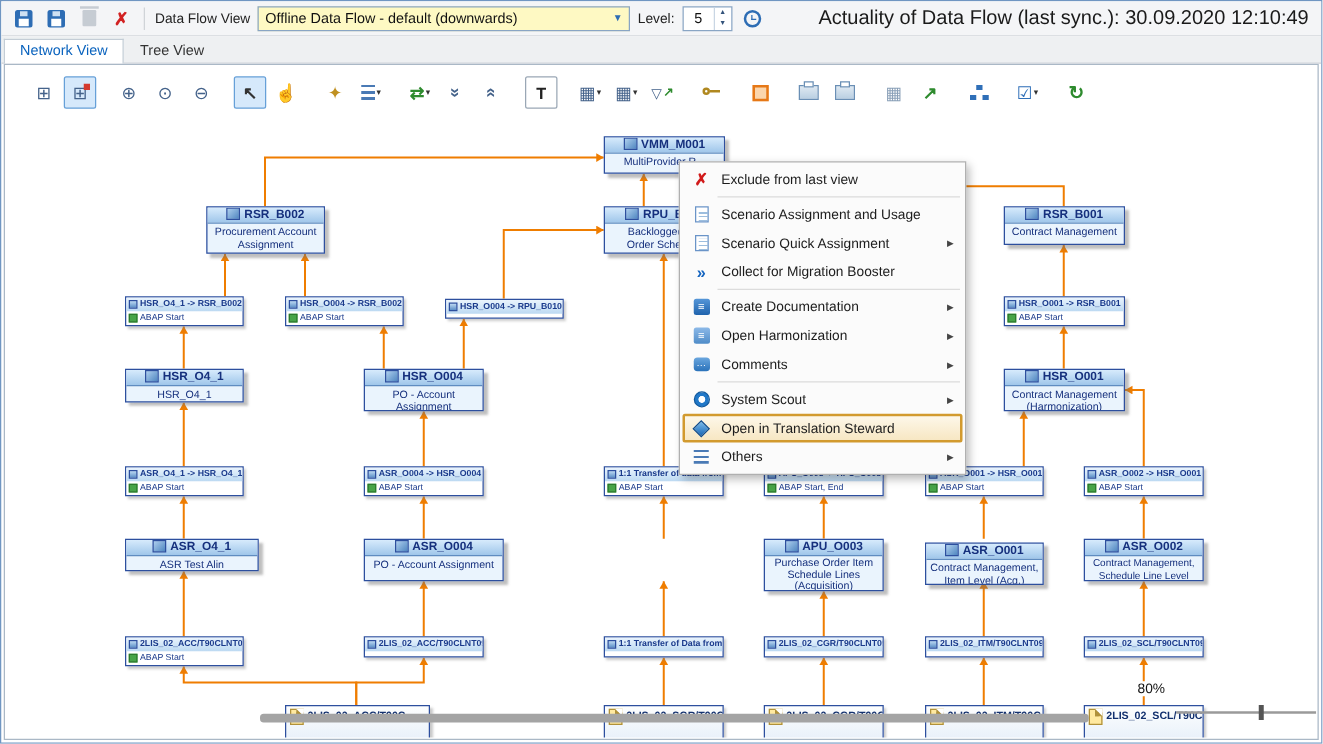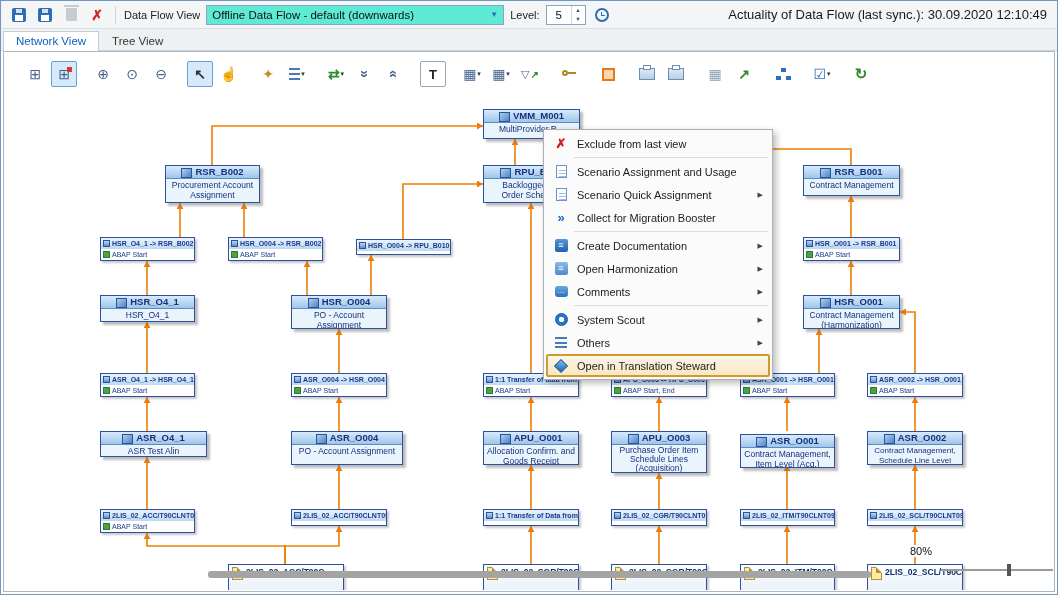--- a/index.html
+++ b/index.html
@@ -9,30 +9,30 @@
   .topbar{position:absolute;left:0;top:0;right:0;height:28px;background:#f4f5f7;border-bottom:1px solid #dcdfe3;display:flex;align-items:center;gap:6px;padding:0 8px;box-sizing:border-box;}
   .tbi{width:20px;height:20px;display:flex;align-items:center;justify-content:center;}
   .ic-save{width:14px;height:14px;background:#2e6db4;border-radius:2px;position:relative;}
   .ic-save:before{content:"";position:absolute;left:3px;bottom:1px;right:3px;height:6px;background:#fff;}
   .ic-save:after{content:"";position:absolute;left:4px;top:1px;right:4px;height:4px;background:#cfe0f2;}
   .ic-trash{width:11px;height:13px;background:#c6ccd3;border-radius:1px;position:relative;}
   .ic-trash:before{content:"";position:absolute;left:-2px;top:-3px;right:-2px;height:2px;background:#c6ccd3;}
   .redx{color:#d22222;font-weight:bold;font-size:14px;line-height:14px;}
   .vsep{width:1px;height:18px;background:#d0d4d8;margin:0 2px;}
   .lbl{font-size:11px;color:#222;}
-  .combo{width:298px;height:20px;border:1px solid #89a5c4;background:#5eead4;display:flex;align-items:center;padding:0 5px;box-sizing:border-box;font-size:11.5px;color:#111;}
+  .combo{width:298px;height:20px;border:1px solid #89a5c4;background:#fef9c3;display:flex;align-items:center;padding:0 5px;box-sizing:border-box;font-size:11.5px;color:#111;}
   .combo .carr{margin-left:auto;color:#2e6db4;font-size:8px;}
   .spin{width:40px;height:20px;border:1px solid #89a5c4;background:#fff;display:flex;box-sizing:border-box;}
   .spin .val{flex:1;text-align:center;font-size:11.5px;line-height:18px;color:#111;}
   .spin .arrows{width:13px;border-left:1px solid #c9d6e4;display:flex;flex-direction:column;}
   .spin .arrows span{flex:1;font-size:5.5px;line-height:8px;text-align:center;color:#33527a;}
   .ic-clock{width:14px;height:14px;border:2px solid #2e6db4;border-radius:50%;position:relative;box-sizing:border-box;}
   .ic-clock:before{content:"";position:absolute;left:4px;top:2px;width:1.5px;height:4px;background:#2e6db4;}
   .ic-clock:after{content:"";position:absolute;left:4px;top:5px;width:4px;height:1.5px;background:#2e6db4;}
-  .actuality{margin-left:auto;font-size:13px;color:#1a1a1a;padding-right:2px;}
+  .actuality{margin-left:auto;font-size:16px;color:#1a1a1a;padding-right:2px;}
 
   
   .tabbar{position:absolute;left:0;top:28px;right:0;height:22px;background:#eef0f2;display:flex;align-items:flex-end;padding-left:2px;box-sizing:border-box;border-bottom:1px solid #cfd4d9;}
   .tab{padding:3px 12px 3px 12px;font-size:11.5px;color:#333;border:1px solid transparent;border-bottom:none;margin-top:24px;}
   .tab.active{background:#fff;border-color:#c4cdd6;color:#0a63be;margin-bottom:-1px;padding-bottom:4px;}
 
   
   .panel{position:absolute;left:2px;right:2px;top:50px;bottom:2px;border:1px solid #aab8c6;background:#fff;}
   .toolbar{height:40px;display:flex;align-items:center;gap:3px;padding:4px 8px 0 18px;box-sizing:border-box;}
   .tbtn{min-width:24px;height:24px;display:flex;align-items:center;justify-content:center;border:1px solid transparent;border-radius:2px;gap:1px;color:#44628a;font-size:14px;}
@@ -54,21 +54,21 @@
   .ic-org{position:relative;width:15px;height:13px;}
   .ic-org:before{content:"";position:absolute;top:0;left:5px;width:5px;height:4px;background:#2f6fb8;box-shadow:-5px 8px 0 #2f6fb8,5px 8px 0 #2f6fb8;}
 
   
   .canvas{position:absolute;left:1px;right:1px;top:40px;bottom:1px;background:#fff;overflow:hidden;}
   svg.wires{position:absolute;left:0;top:0;z-index:1;}
   .w{stroke:#ef7d00;stroke-width:1.6;fill:none;}
 
   
   .node{position:absolute;z-index:5;border:1px solid #2d4f9e;background:#eaf4fd;box-shadow:3px 3px 2px rgba(110,110,110,.45);color:#16307d;text-align:center;box-sizing:border-box;overflow:hidden;}
-  .nh{font-weight:bold;font-size:9.5px;line-height:12px;background:linear-gradient(#d7ebfc,#9fc6ea);border-bottom:1px solid #5f8cc0;display:flex;align-items:flex-end;justify-content:center;gap:3px;padding:0 2px;white-space:nowrap;overflow:hidden;}
+  .nh{font-weight:bold;font-size:9.5px;line-height:12px;background:linear-gradient(#d7ebfc,#9fc6ea);border-bottom:1px solid #5f8cc0;display:flex;align-items:flex-start;justify-content:center;gap:3px;padding:0 2px;white-space:nowrap;overflow:hidden;}
   .nb{font-size:8.5px;line-height:10px;padding:1px 2px;}
   .ic-cube{width:9px;height:8px;background:linear-gradient(135deg,#aecfee,#4f86c0);border:1px solid #2d4f9e;flex:0 0 auto;}
   .tnode{position:absolute;z-index:5;border:1px solid #2d4f9e;background:#fff;box-shadow:2px 2px 2px rgba(120,120,120,.4);color:#1a3a8c;font-size:7px;box-sizing:border-box;overflow:hidden;}
   .th{display:flex;align-items:center;gap:2px;background:linear-gradient(#eaf4fd,#bcd9f2);padding:1px 2px;font-weight:bold;white-space:nowrap;overflow:hidden;height:11px;box-sizing:border-box;}
   .tb{display:flex;align-items:center;gap:2px;padding:1px 2px;white-space:nowrap;overflow:hidden;height:11px;box-sizing:border-box;}
   .ic-th{width:7px;height:7px;background:linear-gradient(#bcd9f2,#5b8fc7);border:1px solid #2d4f9e;flex:0 0 auto;box-sizing:border-box;}
   .ic-abap{width:7px;height:7px;background:#47a447;border:1px solid #2c7a2c;flex:0 0 auto;box-sizing:border-box;}
   .ds{position:absolute;z-index:5;border:1px solid #2d4f9e;background:linear-gradient(#fdfefe,#e4eef9);box-shadow:2px 2px 2px rgba(120,120,120,.4);display:flex;align-items:flex-start;gap:3px;padding:2px 3px;font-size:8.5px;font-weight:bold;color:#12306e;box-sizing:border-box;white-space:nowrap;overflow:hidden;}
   .ic-page{width:9px;height:11px;background:#ffe9a0;border:1px solid #b0913a;flex:0 0 auto;position:relative;}
   .ic-page:after{content:"";position:absolute;right:-1px;top:-1px;width:0;height:0;border:3px solid;border-color:#fff #fff #b0913a #b0913a;}
@@ -362,30 +362,20 @@
       </div>
       <div class="node" style="left:286px;top:339px;width:112px;height:34px">
         <div class="nh">
             <span class="ic-cube"></span>
             <span>ASR_O004</span>
           </div>
         <div class="nb">
             <div>PO - Account Assignment</div>
           </div>
       </div>
-      <div class="node" style="left:478px;top:339px;width:96px;height:34px">
-        <div class="nh">
-            <span class="ic-cube"></span>
-            <span>APU_O001</span>
-          </div>
-        <div class="nb">
-            <div>Allocation Confirm. and</div>
-            <div>Goods Receipt</div>
-          </div>
-      </div>
       <div class="node" style="left:606px;top:339px;width:96px;height:42px">
         <div class="nh">
             <span class="ic-cube"></span>
             <span>APU_O003</span>
           </div>
         <div class="nb" style="line-height:9px">
             <div>Purchase Order Item</div>
             <div>Schedule Lines</div>
             <div>(Acquisition)</div>
           </div>
@@ -624,30 +614,30 @@
           <span class="sub">▶</span>
         </div>
         <div class="msep"></div>
         <div class="mitem">
           <span class="mico">
               <span class="mi-scout"></span>
             </span>
           <span class="mlabel">System Scout</span>
           <span class="sub">▶</span>
         </div>
+        <div class="mitem hl">
+          <span class="mico">
+              <span class="mi-diamond"></span>
+            </span>
+          <span class="mlabel">Open in Translation Steward</span>
+        </div>
         <div class="mitem">
           <span class="mico">
               <span class="mi-list"></span>
             </span>
           <span class="mlabel">Others</span>
           <span class="sub">▶</span>
-        </div>
-        <div class="mitem hl">
-          <span class="mico">
-              <span class="mi-diamond"></span>
-            </span>
-          <span class="mlabel">Open in Translation Steward</span>
         </div>
       </div>
 
     </div>
   </div>
 </div>
 
 </body></html>

